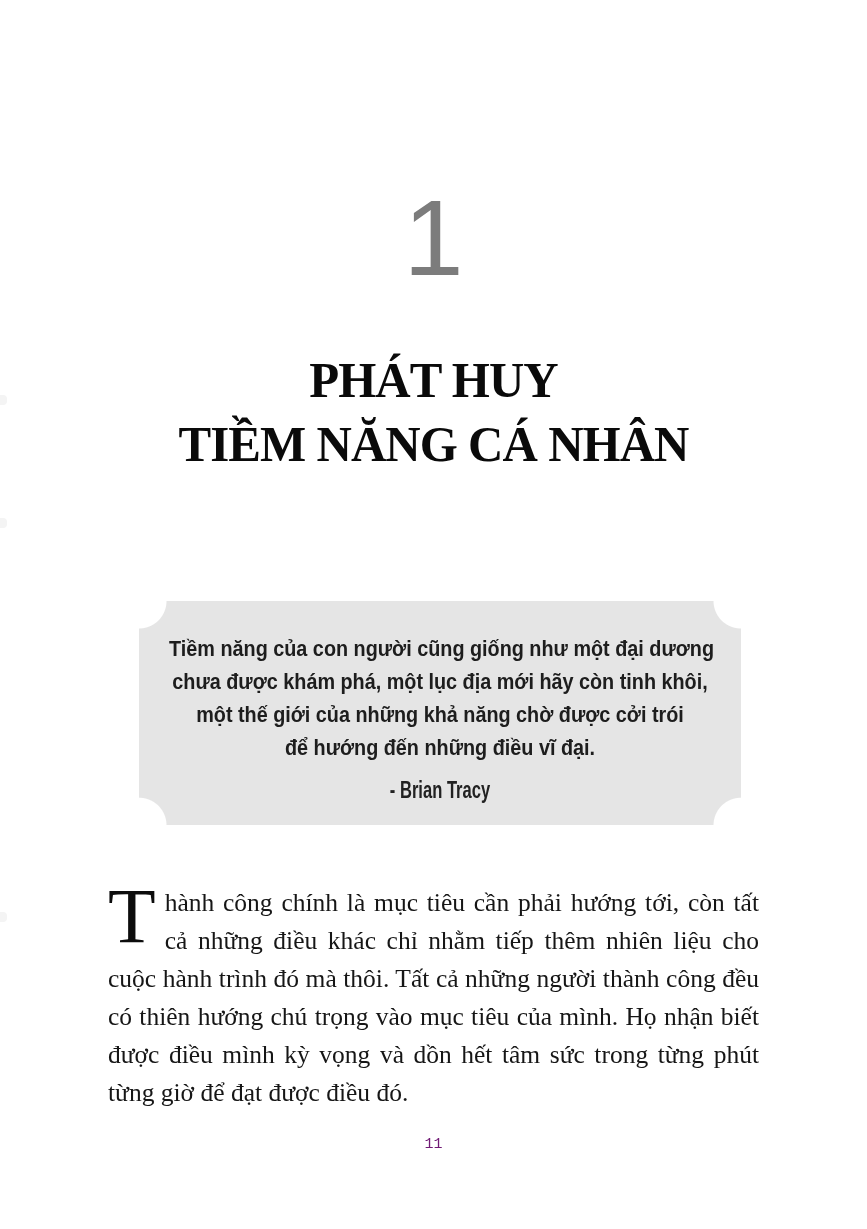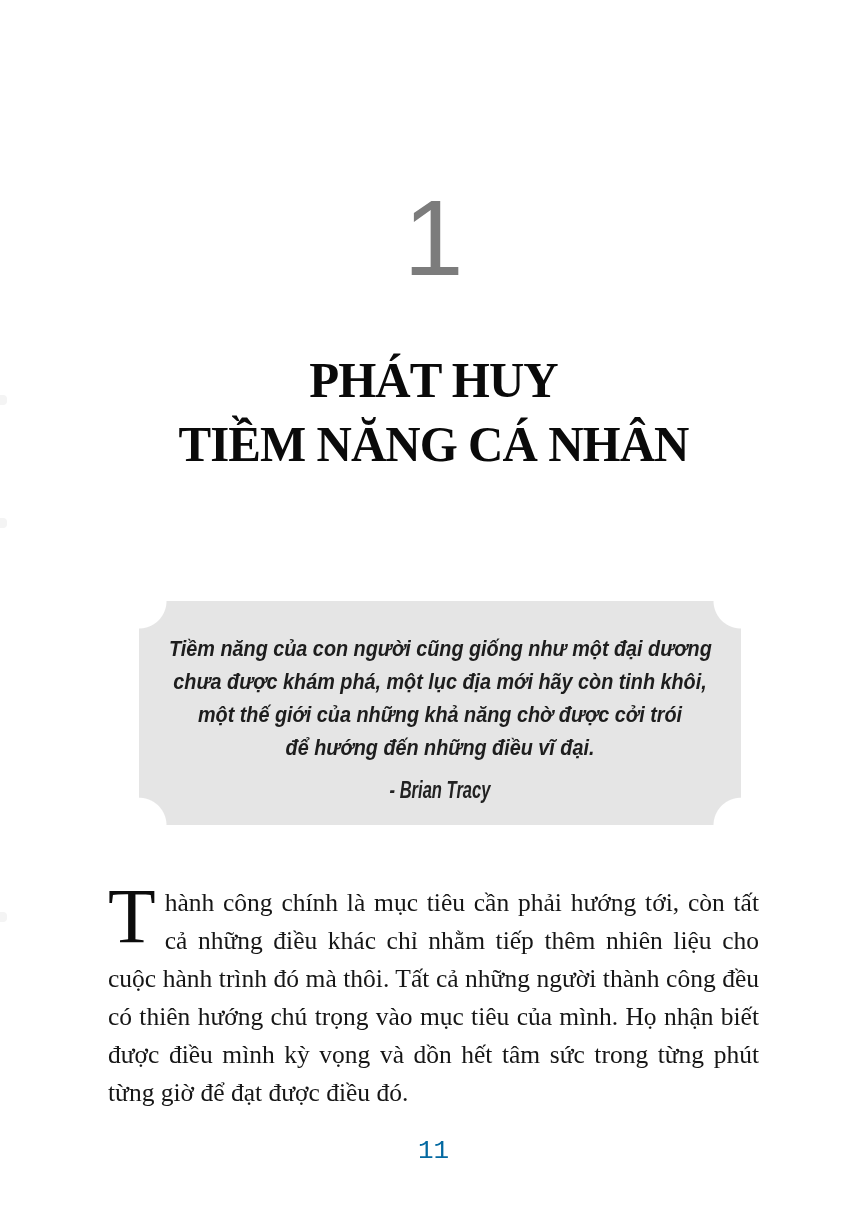--- a/index.html
+++ b/index.html
@@ -44,21 +44,20 @@
     position: absolute;
     top: 601px;
     left: 139px;
     width: 602px;
     height: 224px;
     background:
       radial-gradient(circle at 0 0,        rgba(0,0,0,0) 27px, #e5e5e5 28px) top left    / 51% 51% no-repeat,
       radial-gradient(circle at 100% 0,     rgba(0,0,0,0) 27px, #e5e5e5 28px) top right   / 51% 51% no-repeat,
       radial-gradient(circle at 0 100%,     rgba(0,0,0,0) 27px, #e5e5e5 28px) bottom left / 51% 51% no-repeat,
       radial-gradient(circle at 100% 100%,  rgba(0,0,0,0) 27px, #e5e5e5 28px) bottom right/ 51% 51% no-repeat;
-    font-style: italic;
   }
   .quote-text {
     position: absolute;
     top: 31px;
     left: 0;
     width: 100%;
     font-family: "Liberation Sans", sans-serif;
     font-weight: 700;
     font-size: 22px;
     line-height: 33px;
@@ -102,22 +101,22 @@
     margin-right: 9px;
     color: #0c0c0c;
   }
   .page-number {
     position: absolute;
     top: 1136px;
     left: 0;
     width: 100%;
     text-align: center;
     font-family: "Liberation Mono", monospace;
-    font-size: 26px;
-    color: #0369a1;
+    font-size: 15px;
+    color: #701a75;
   }
   
   .edge-artifact {
     position: absolute;
     left: 0;
     width: 7px;
     height: 10px;
     background: #f4f4f4;
     border-radius: 0 4px 4px 0;
   }

